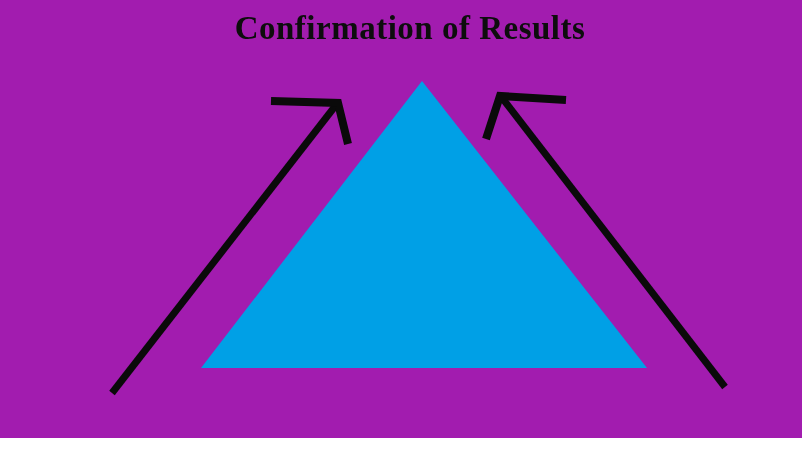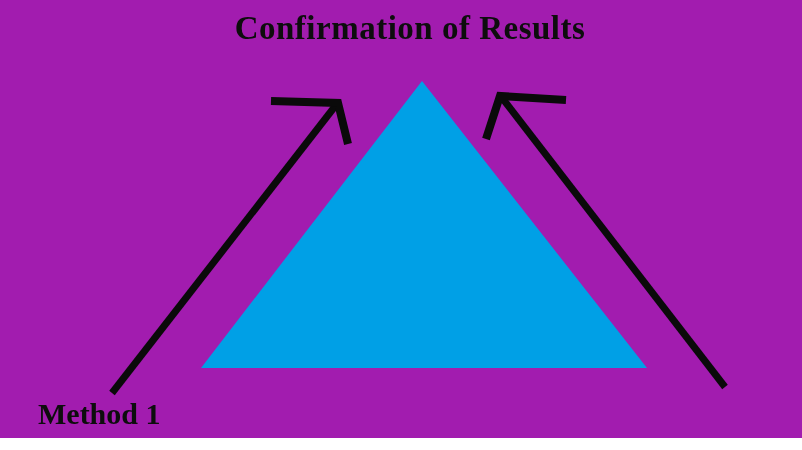--- a/index.html
+++ b/index.html
@@ -65,16 +65,15 @@
     </g>
 
     <g>
       <path d="M 725 387 L 503 99" fill="none" stroke-width="7" stroke-linecap="butt" stroke="#0a0a0a"></path>
       <path d="M 566 100 L 500 96 L 486 139" fill="none" stroke-width="8" stroke-linecap="butt" stroke-linejoin="miter" stroke="#0a0a0a"></path>
     </g>
   </svg>
 
   <div class="title">Confirmation of Results</div>
 
-  <div class="label label-left">Method 1</div>
 
 
 </div>
 
 </body></html>

